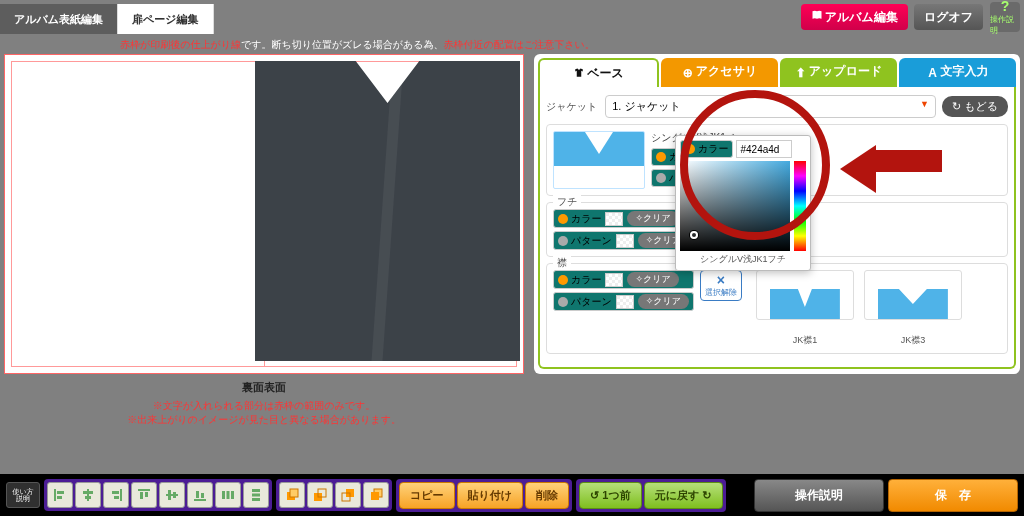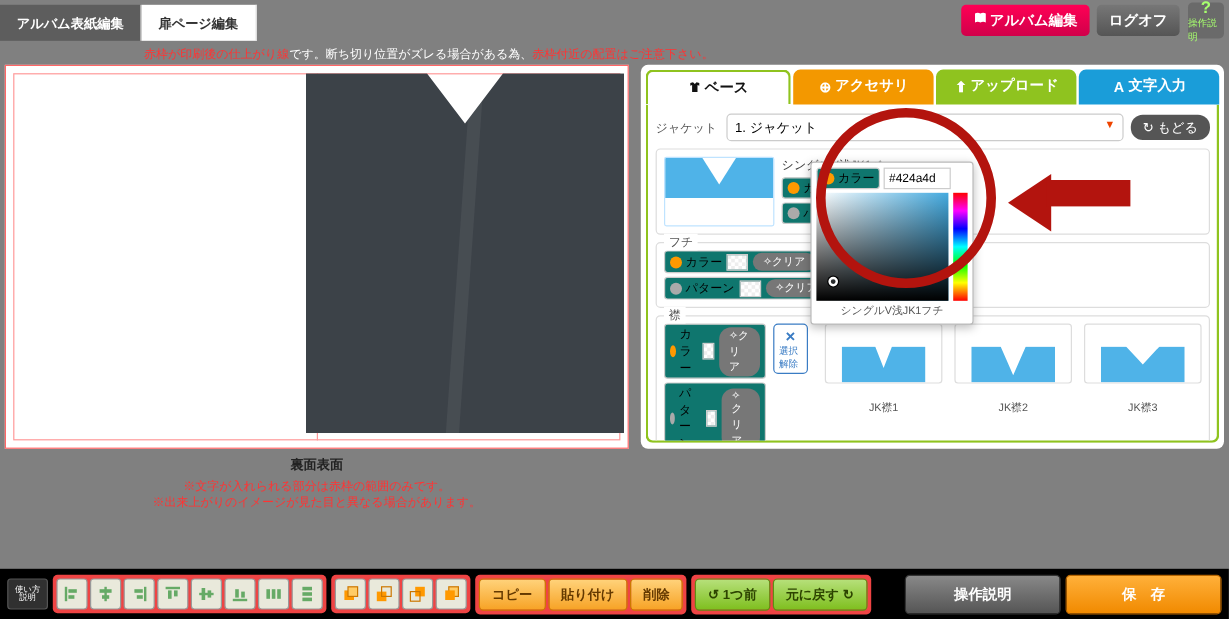--- a/index.html
+++ b/index.html
@@ -54,21 +54,21 @@
 .pickerrow{display:flex;gap:4px}
 .sat{width:110px;height:90px;position:relative;background:linear-gradient(to top,#000,transparent),linear-gradient(to right,#fff,#44aadf)}
 .sat .cur{position:absolute;left:10px;top:70px;width:8px;height:8px;border:2px solid #fff;border-radius:50%;box-shadow:0 0 0 1px #000}
 .hue{width:12px;height:90px;background:linear-gradient(red,magenta,blue,cyan,lime,yellow,red)}
 .poplabel{font-size:9px;color:#555;text-align:center;margin-top:2px}
 .ring{position:absolute;left:680px;top:90px;width:150px;height:150px;border:8px solid #b3140e;border-radius:50%;z-index:9;pointer-events:none}
 .arrow{position:absolute;left:840px;top:145px;z-index:9;pointer-events:none}
 .arrow .shaft{width:70px;height:22px;background:#b3140e;display:inline-block}
 .arrow .head{width:0;height:0;border-top:24px solid transparent;border-bottom:24px solid transparent;border-right:36px solid #b3140e;display:inline-block;vertical-align:middle;margin-right:-4px}
 .bottombar{position:absolute;left:0;right:0;bottom:0;height:42px;background:#000;display:flex;align-items:center;padding:0 6px;gap:4px}
-.grp{display:flex;gap:2px;background:#ef4444;padding:3px;border-radius:4px}
+.grp{display:flex;gap:2px;background:#4c1d95;padding:3px;border-radius:4px}
 .ib{width:26px;height:26px;background:#e9e9db;border:1px solid #999;border-radius:3px;display:flex;align-items:center;justify-content:center}
 .ib svg{width:16px;height:16px}
 .txtbtn{padding:5px 10px;border-radius:4px;font-size:11px;font-weight:bold}
 .ora{background:linear-gradient(#ffd27a,#f7a326);border:1px solid #cc7a00;color:#643900}
 .gre{background:linear-gradient(#b6e07a,#7fbf1f);border:1px solid #5d8f13;color:#2d4400}
 .bottombar .spacer{flex:1}
 .bigbtn{width:130px;padding:7px 0;text-align:center;border-radius:4px;font-weight:bold;font-size:12px;color:#fff}
 .bigbtn.cancel{background:linear-gradient(#888,#555);border:1px solid #333}
 .bigbtn.save{background:linear-gradient(#ffb03a,#f18a00);border:1px solid #b56400}
 .collarcards{display:flex;gap:10px;margin-left:8px}
@@ -221,26 +221,20 @@
           </div>
         <div class="collarcards">
           <div class="ccard">
               <div class="im">
                 <div class="shape"></div>
               </div>
               <div class="lab">JK襟1</div>
             </div>
           <div class="ccard">
               <div class="im">
-                <div class="shape" style="clip-path:polygon(0 0,35% 0,50% 80%,65% 0,100% 0,100% 100%,0 100%)"></div>
-              </div>
-              <div class="lab">JK襟2</div>
-            </div>
-          <div class="ccard">
-              <div class="im">
                 <div class="shape" style="clip-path:polygon(0 0,30% 0,50% 50%,70% 0,100% 0,100% 100%,0 100%)"></div>
               </div>
               <div class="lab">JK襟3</div>
             </div>
         </div>
       </div>
     </div>
   </div>
 </div>
 

